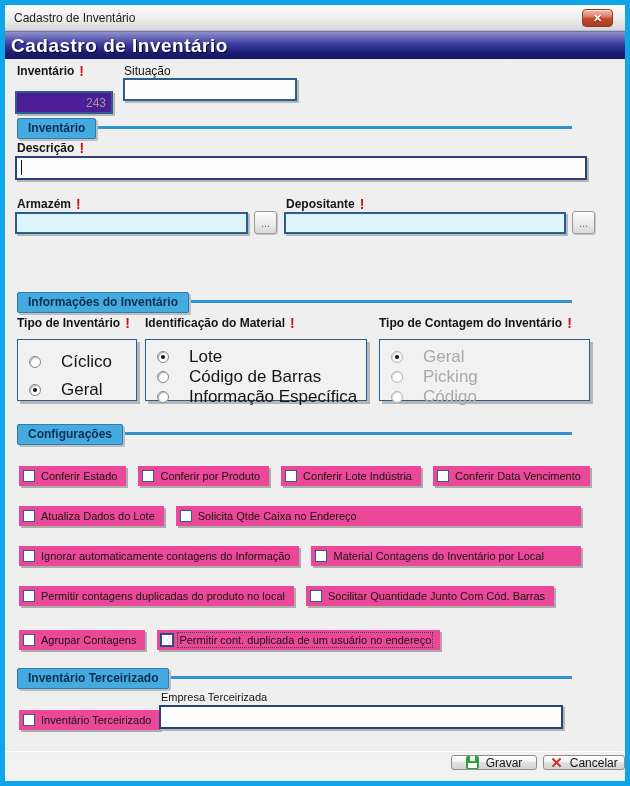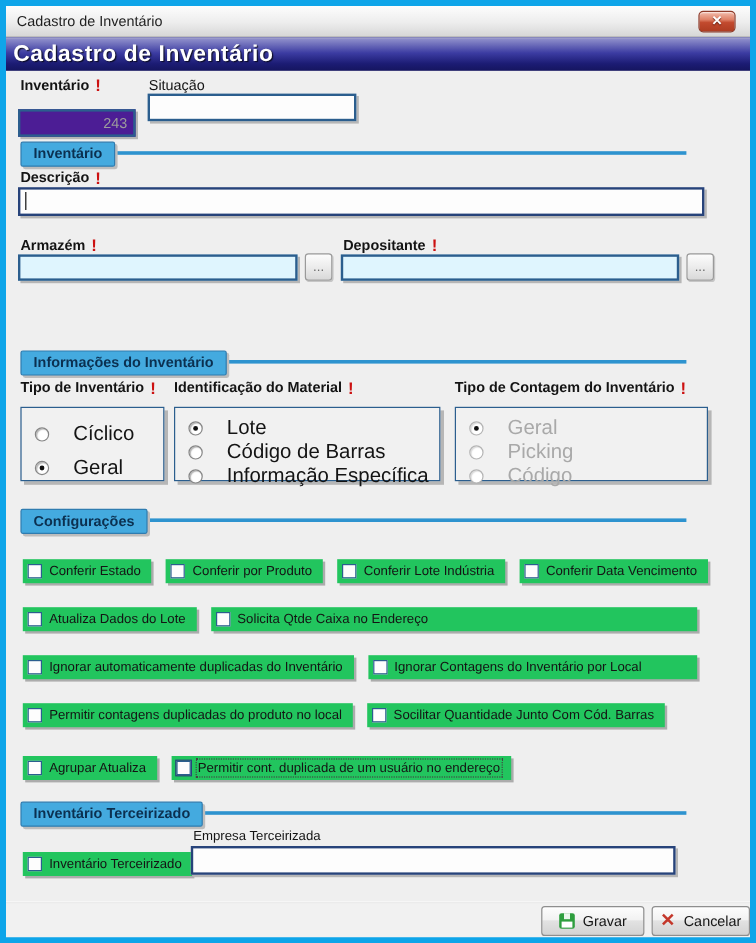--- a/index.html
+++ b/index.html
@@ -53,31 +53,31 @@
     font-size:17px;color:#141414;cursor:default;}
   .rd{width:12px;height:12px;border-radius:50%;background:#FFF;flex:none;
     border:1px solid #858585;box-shadow:inset 1px 1px 1px rgba(0,0,0,.3);position:relative;}
   .rd.sel::after{content:"";position:absolute;left:3px;top:3px;width:4px;height:4px;
     border-radius:50%;background:#111;}
   .radio-row.dis .rd-label{color:#A9A9A9;}
   .radio-row.dis .rd{border-color:#B4B4B4;box-shadow:inset 1px 1px 1px rgba(0,0,0,.15);}
   
   .cbrow{position:absolute;left:14px;right:44px;display:flex;gap:12px;}
   .cbpanel{height:20px;display:flex;align-items:center;gap:6px;
-    padding:0 9px 0 4px;background:#22c55e;box-shadow:2px 2px 0 #ACACAC;
+    padding:0 9px 0 4px;background:#ec4899;box-shadow:2px 2px 0 #ACACAC;
     font-size:11px;color:#141414;white-space:nowrap;cursor:pointer;}
   .cbpanel.grow{flex:1;}
   .cb{width:12px;height:12px;background:#FDFDFD;border:1px solid #2B5E8E;flex:none;}
   .cbpanel.focus .cb{outline:1px solid #27437A;}
   .cbpanel.focus .cb-label{outline:1px dotted #444;outline-offset:1px;}
   
   .footer-sep{position:absolute;left:0;right:0;top:746px;height:1px;background:#C6C6C6;
     border-bottom:1px solid #FFFFFF;}
   .footer{position:absolute;left:0;right:0;top:748px;height:28px;background:#F1F1F1;}
-  .btn{position:absolute;height:25px;border:1px solid #8E8E8E;border-radius:3px;
+  .btn{position:absolute;height:15px;border:1px solid #8E8E8E;border-radius:3px;
     background:linear-gradient(#FDFDFD,#F2F2F2 45%,#E2E2E2 50%,#D3D3D3);
     display:flex;align-items:center;justify-content:center;gap:7px;
     font-size:12px;color:#161616;box-shadow:inset 0 1px 0 #FFF;cursor:pointer;}
   .btn-gravar{left:446px;top:750px;width:86px;}
   .btn-cancelar{left:538px;top:750px;width:82px;}
   .floppy{width:13px;height:13px;background:#2E9E3E;border-radius:2px;position:relative;flex:none;}
   .floppy::before{content:"";position:absolute;top:0;left:4px;width:5px;height:5px;background:#EAF6EC;}
   .floppy::after{content:"";position:absolute;bottom:1px;left:2px;width:9px;height:5px;background:#FFFFFF;}
   .cancel-x{color:#C4372A;font-weight:bold;font-size:15px;line-height:1;}
   .strip-light{position:absolute;left:0;right:0;top:776px;height:4px;background:#BFE6F4;border-top:1px solid #E4F3FA;}
@@ -216,43 +216,43 @@
     </div>
     <div class="cbpanel grow">
       <span class="cb"></span>
       <span class="cb-label">Solicita Qtde Caixa no Endereço</span>
     </div>
   </div>
 
   <div class="cbrow" style="top:541px;">
     <div class="cbpanel">
       <span class="cb"></span>
-      <span class="cb-label">Ignorar automaticamente duplicadas do Inventário</span>
+      <span class="cb-label">Ignorar automaticamente contagens do Informação</span>
     </div>
     <div class="cbpanel grow">
       <span class="cb"></span>
-      <span class="cb-label">Ignorar Contagens do Inventário por Local</span>
+      <span class="cb-label">Material Contagens do Inventário por Local</span>
     </div>
   </div>
 
   <div class="cbrow" style="top:581px;">
     <div class="cbpanel">
       <span class="cb"></span>
       <span class="cb-label">Permitir contagens duplicadas do produto no local</span>
     </div>
     <div class="cbpanel">
       <span class="cb"></span>
       <span class="cb-label">Socilitar Quantidade Junto Com Cód. Barras</span>
     </div>
   </div>
 
   <div class="cbrow" style="top:625px;">
     <div class="cbpanel">
       <span class="cb"></span>
-      <span class="cb-label">Agrupar Atualiza</span>
+      <span class="cb-label">Agrupar Contagens</span>
     </div>
     <div class="cbpanel focus">
       <span class="cb"></span>
       <span class="cb-label">Permitir cont. duplicada de um usuário no endereço</span>
     </div>
   </div>
 
   <div class="rule" style="left:14px;top:671px;right:53px;"></div>
   <div class="badge" style="left:12px;top:663px;">Inventário Terceirizado</div>
 

